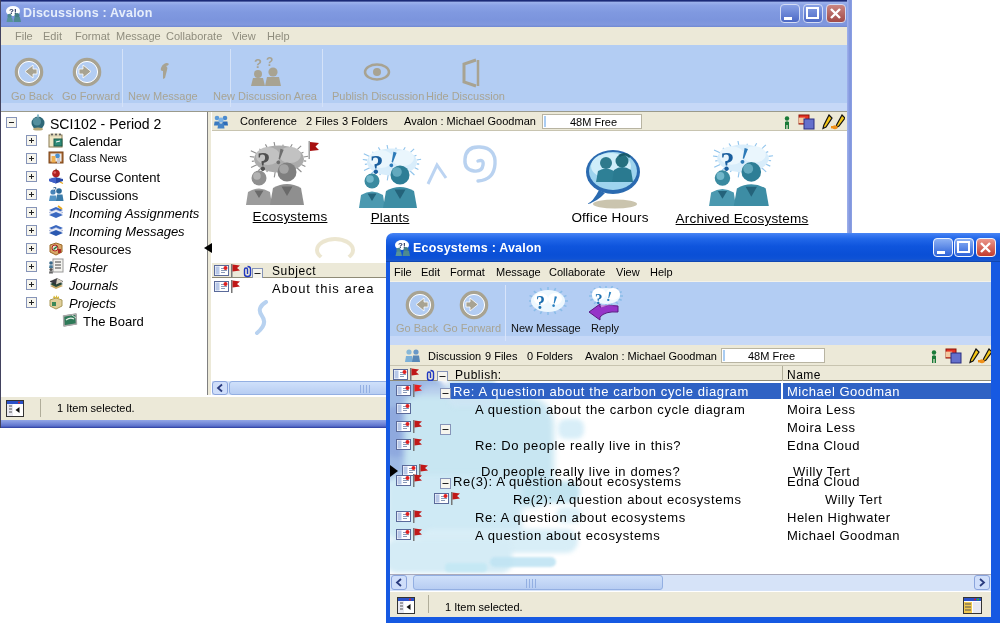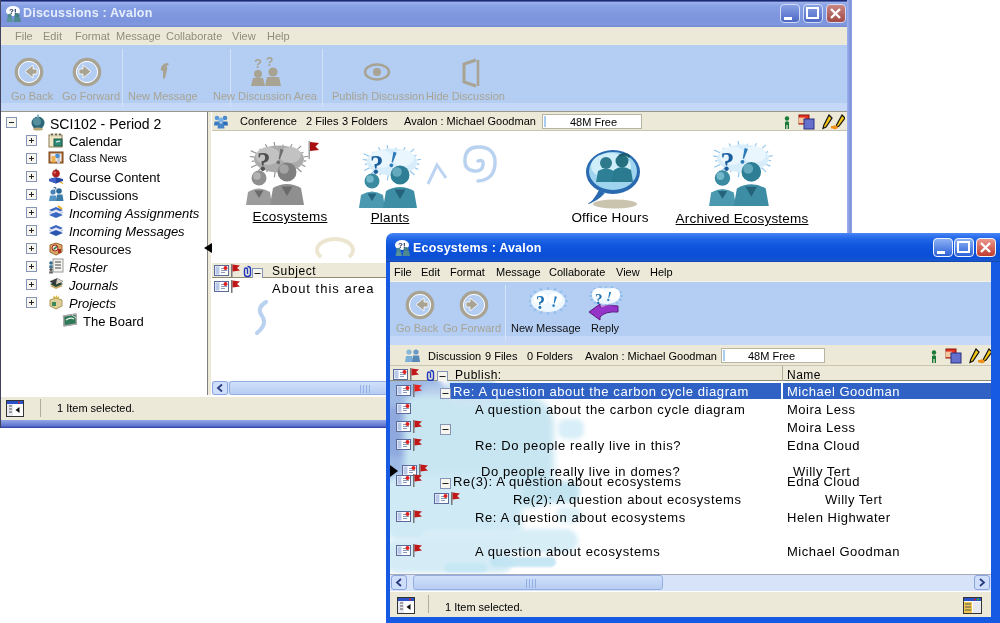--- a/index.html
+++ b/index.html
@@ -820,21 +820,21 @@
               <path d="M7 4.5 L13 4.5 M7 6.5 L13 6.5 M7 8.5 L11 8.5" stroke="#8a9ab8" stroke-width="1"></path>
               <circle cx="11.5" cy="4" r="2" fill="#e02020"></circle>
               <g transform="translate(16,0)">
                 <rect x="1" y="0" width="1.5" height="13" fill="#777"></rect>
                 <path d="M2.5 0.5 L10 1.5 L7 4 L10 6.5 L2.5 7.5 Z" fill="#c01818"></path>
               </g>
             </svg></div>
           <div style="position: absolute; left: 85px; top: 1px; font-size: 13px; white-space: nowrap; letter-spacing: 0.6px;">Re: A question about ecosystems</div>
           <div style="position: absolute; left: 397px; top: 1px; font-size: 13px; white-space: nowrap; letter-spacing: 0.5px;">Helen Highwater</div>
         </div>
-        <div style="position: absolute; left: 0px; top: 146px; width: 601px; height: 18px; margin-top: 16px;">
+        <div style="position: absolute; left: 0px; top: 146px; width: 601px; height: 18px;">
           <div style="position: absolute; left: 6px; top: 1px; width: 28px; height: 14px;"><svg width="28" height="14" viewBox="0 0 28 14">
               <rect x="0.5" y="1.5" width="14" height="10" fill="#fff" stroke="#5a6a9a"></rect>
               <rect x="1.5" y="2.5" width="4" height="8" fill="#b8c8e8"></rect>
               <path d="M7 4.5 L13 4.5 M7 6.5 L13 6.5 M7 8.5 L11 8.5" stroke="#8a9ab8" stroke-width="1"></path>
               <circle cx="11.5" cy="4" r="2" fill="#e02020"></circle>
               <g transform="translate(16,0)">
                 <rect x="1" y="0" width="1.5" height="13" fill="#777"></rect>
                 <path d="M2.5 0.5 L10 1.5 L7 4 L10 6.5 L2.5 7.5 Z" fill="#c01818"></path>
               </g>
             </svg></div>

